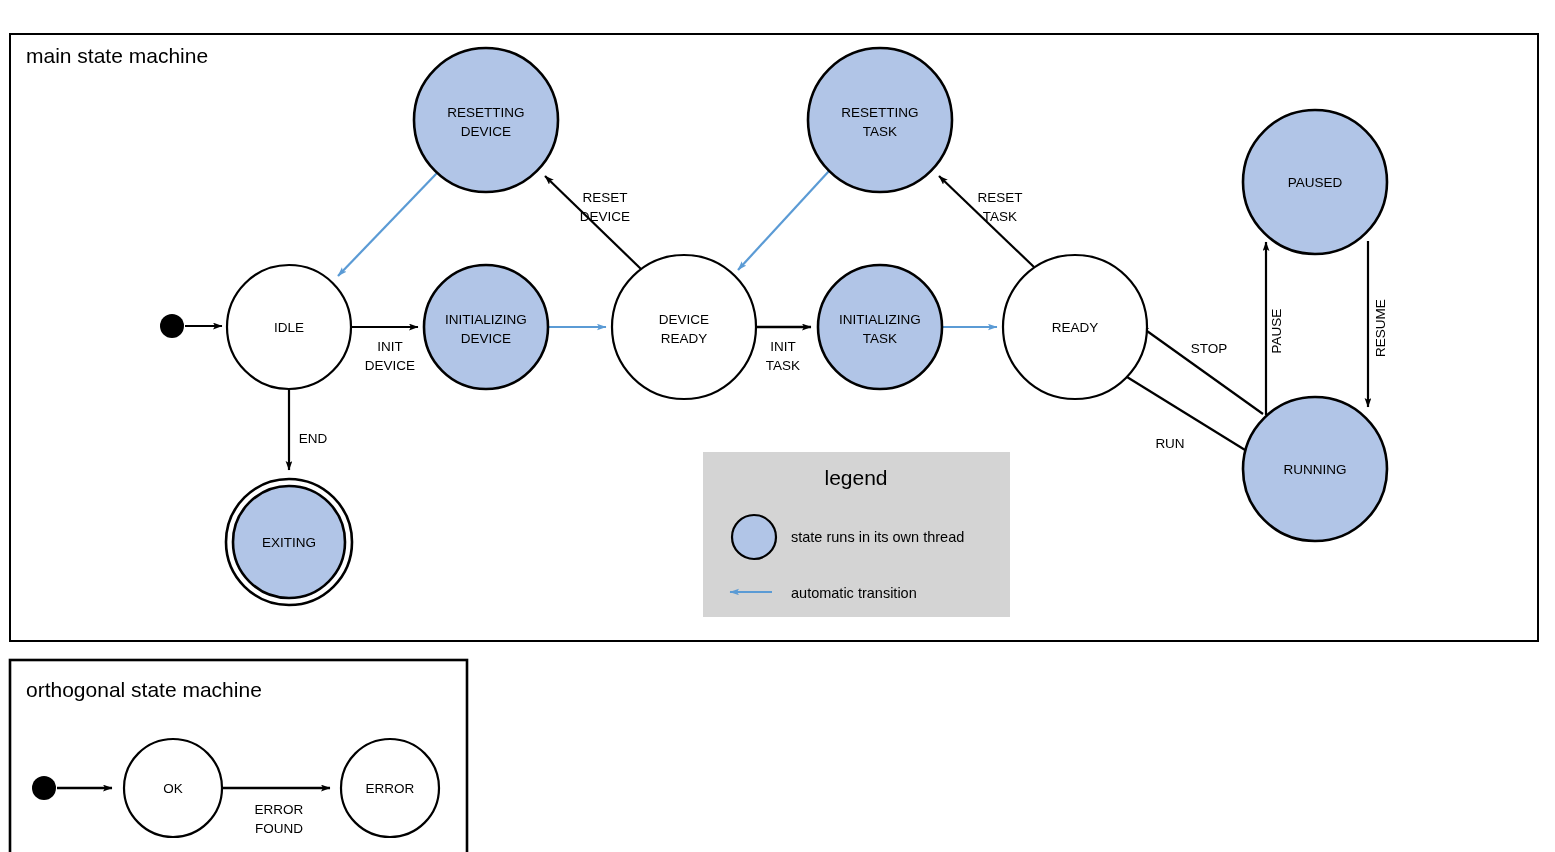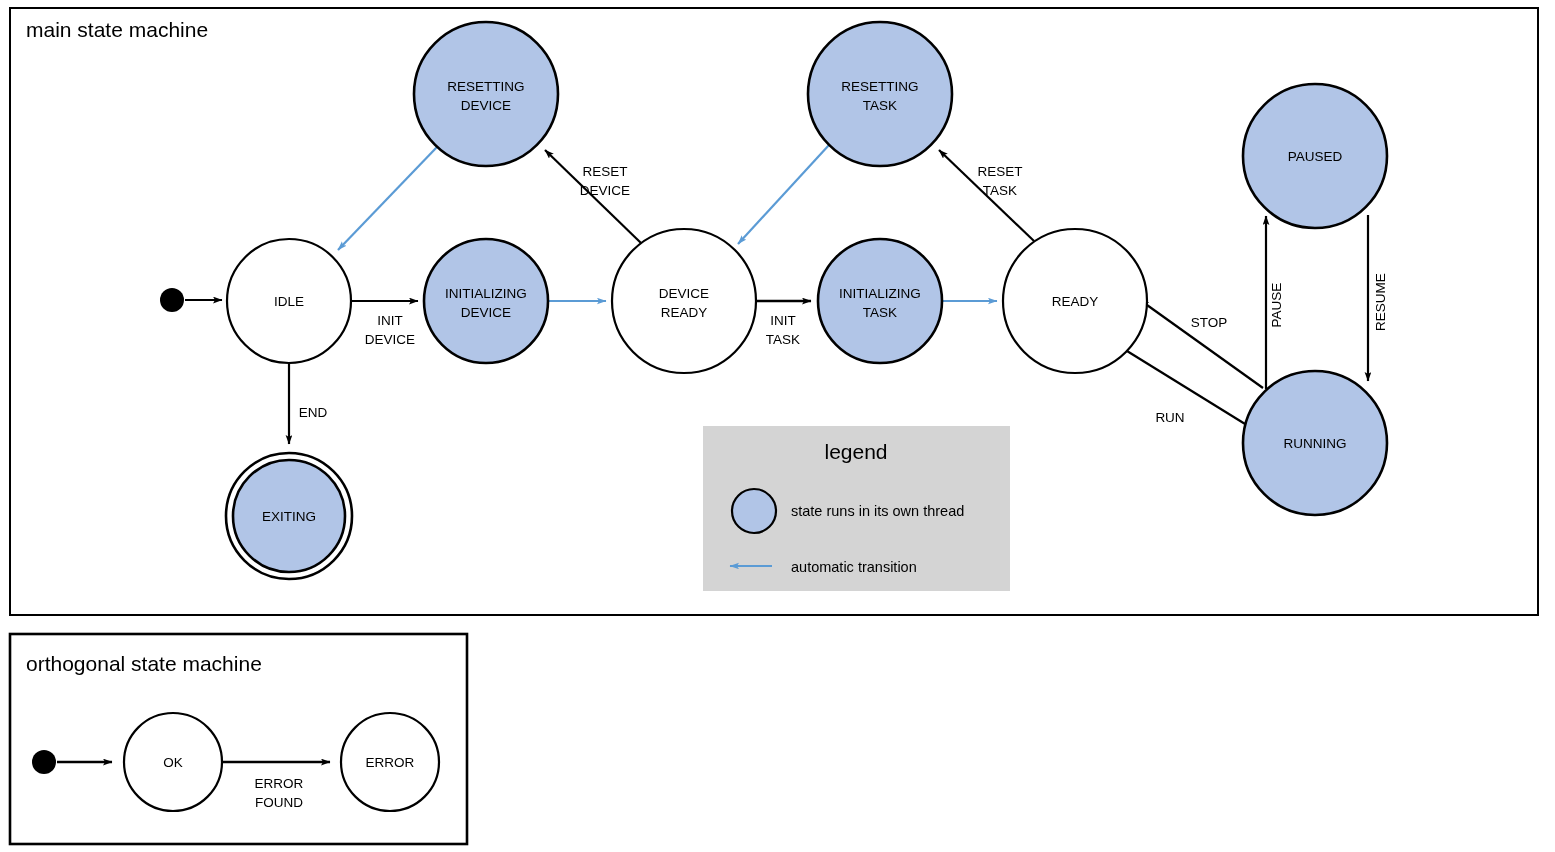--- a/index.html
+++ b/index.html
@@ -1,17 +1,17 @@
 <!DOCTYPE html>
 <html><head>
 <meta charset="utf-8">
 <style>
   html,body{margin:0;padding:0;background:#ffffff;}
   body{width:1555px;height:852px;font-family:"Liberation Sans",sans-serif;overflow:hidden;}
-  #stage{position:relative;width:1555px;height:600px;}
+  #stage{position:relative;width:1555px;height:600px;margin-top:26px;}
   svg{position:absolute;left:0;top:0;}
   .frame-title{font-size:21px;fill:#000;font-family:"Liberation Sans",sans-serif;}
   .state-label{font-size:13.5px;fill:#000;text-anchor:middle;font-family:"Liberation Sans",sans-serif;}
   .edge-label{font-size:13.5px;fill:#000;text-anchor:middle;font-family:"Liberation Sans",sans-serif;}
   .legend-title{font-size:21px;fill:#000;text-anchor:middle;font-family:"Liberation Sans",sans-serif;}
   .legend-text{font-size:14.5px;fill:#000;font-family:"Liberation Sans",sans-serif;}
 </style>
 </head>
 <body>
 

